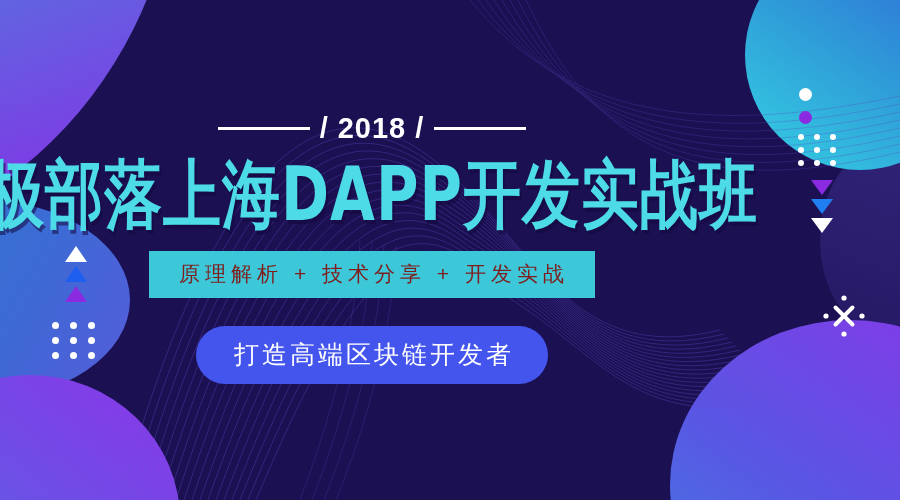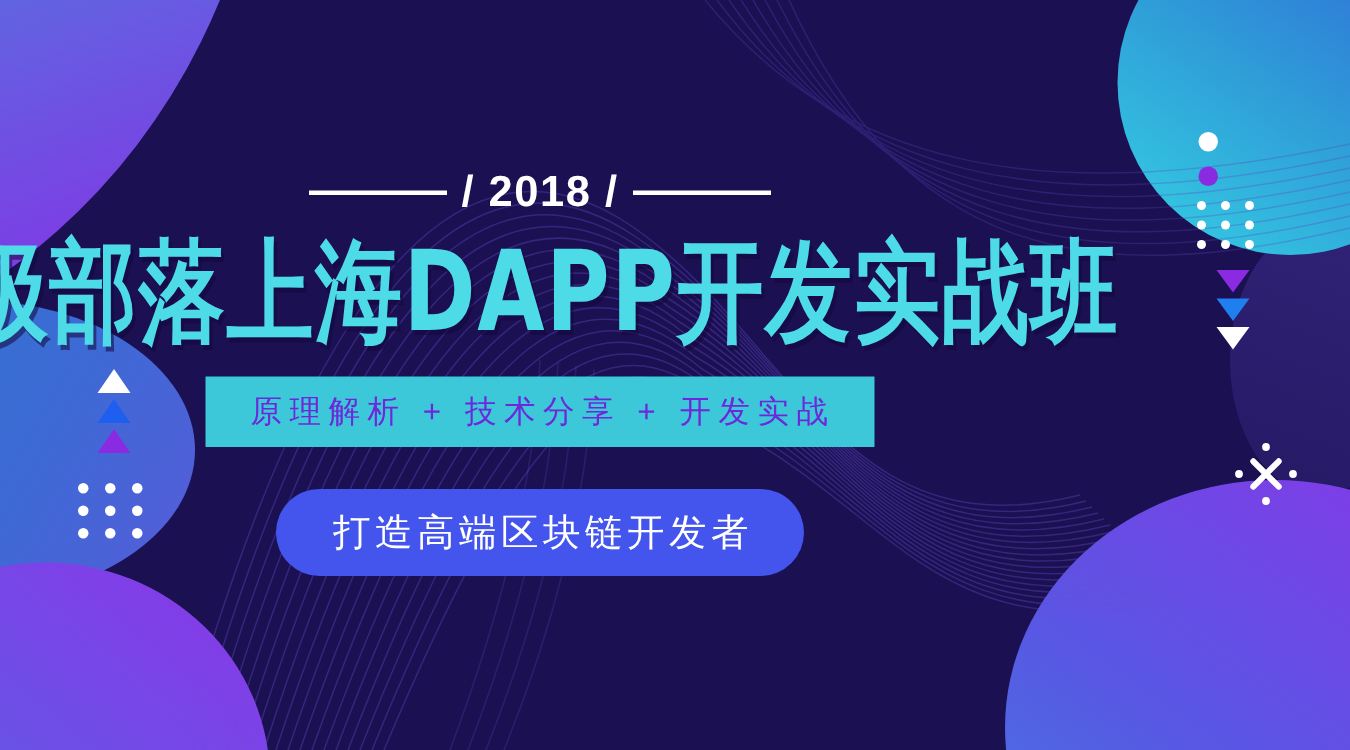--- a/index.html
+++ b/index.html
@@ -142,21 +142,21 @@
     position: absolute;
     left: 820px;
     top: 292px;
     width: 48px;
     height: 48px;
   }
 
   
   #content {
     position: absolute;
-    left: 0;
+    left: 12px;
     top: 0;
     width: 720px;
     height: 500px;
     display: flex;
     flex-direction: column;
     align-items: center;
   }
 
   
   #year-row {
@@ -191,21 +191,21 @@
     transform: scaleY(1.28);
     transform-origin: center top;
     text-shadow: 2px 3px 0 rgba(20, 8, 60, .55);
     font-family: "DejaVu Sans", "Liberation Sans", sans-serif;
   }
 
   
   #subtitle-bar {
     margin-top: 36px;
     background: #3cc8d8;
-    color: #6d28d9;
+    color: #7f1d1d;
     font-size: 21px;
     letter-spacing: 5px;
     padding: 9px 26px 10px 30px;
     white-space: nowrap;
   }
 
   
   #pill-button {
     margin-top: 28px;
     background: #4455ee;

